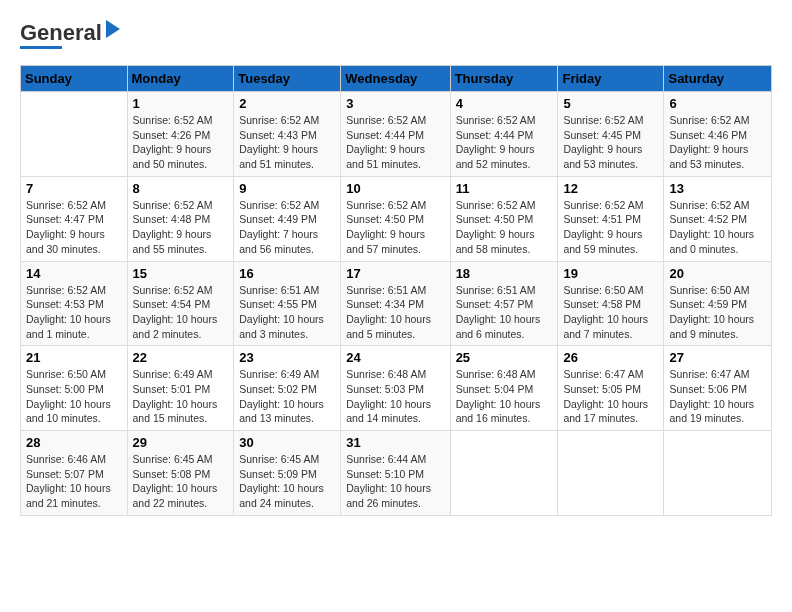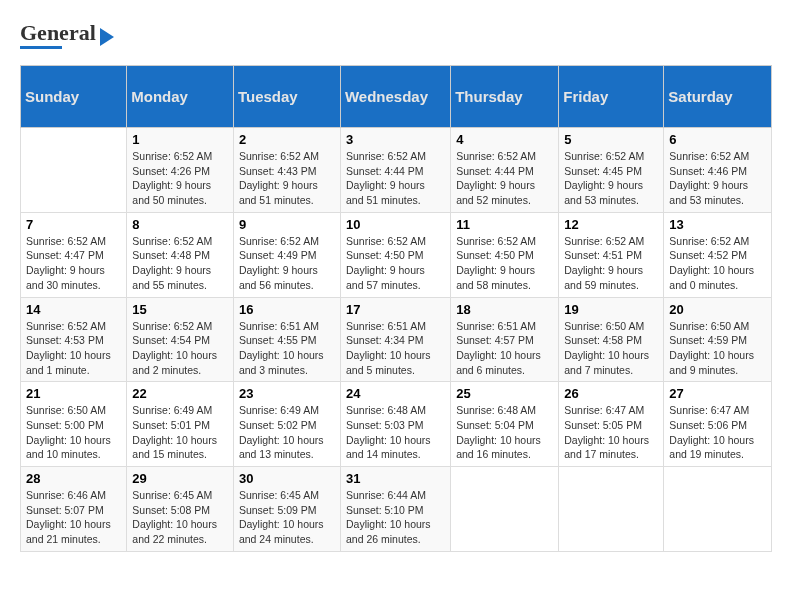--- a/index.html
+++ b/index.html
@@ -34,24 +34,24 @@
       font-weight: normal;
       color: #555;
     }
     table {
       width: 100%;
       border-collapse: collapse;
       font-size: 11px;
     }
     thead tr th {
       background: #1a6fc4;
-      color: #e5e5e5;
-      padding: 22px 4px;
+      color: #000000;
+      padding: 5px 4px;
       text-align: left;
-      font-size: 15px;
+      font-size: 13px;
       font-weight: bold;
       border: 1px solid #ccc;
     }
     tbody tr td {
       border: 1px solid #ddd;
       padding: 4px 5px;
       vertical-align: top;
       width: 113px;
       min-height: 80px;
       background: #fff;
@@ -72,21 +72,21 @@
     }
     .empty-cell {
       background: #fff !important;
     }
   </style>
 </head>
 <body>
 
 <div class="header">
   <div class="logo">
-    <div style="display:flex;align-items:flex-end;font-family:Liberation Serif, serif;">
+    <div style="display:flex;align-items:flex-start;">
       <span style="font-size:22px;font-weight:bold;color:#333;">General</span>
       <div style="margin-left:4px;width:0;height:0;border-left:14px solid #1a6fc4;border-top:9px solid transparent;border-bottom:9px solid transparent;display:inline-block;"></div>
     </div>
     <div style="display:flex;align-items:center;">
       <div style="width:42px;height:3px;background:#1a6fc4;margin-right:2px;"></div>
       <span style="font-size:22px;font-weight:bold;color:#1a6fc4;"></span>
     </div>
   </div>
   <div class="title-block">
     <h1></h1>
@@ -173,21 +173,21 @@
             <span>Sunrise: 6:52 AM</span><br>
             <span>Sunset: 4:48 PM</span><br>
             <span>Daylight: 9 hours and 55 minutes.</span>
           </div>
         </td>
         <td>
           <span class="day-number">9</span>
           <div class="day-info">
             <span>Sunrise: 6:52 AM</span><br>
             <span>Sunset: 4:49 PM</span><br>
-            <span>Daylight: 9 hours and 56 minutes.</span>
+            <span>Daylight: 7 hours and 56 minutes.</span>
           </div>
         </td>
         <td>
           <span class="day-number">10</span>
           <div class="day-info">
             <span>Sunrise: 6:52 AM</span><br>
             <span>Sunset: 4:50 PM</span><br>
             <span>Daylight: 9 hours and 57 minutes.</span>
           </div>
         </td>

